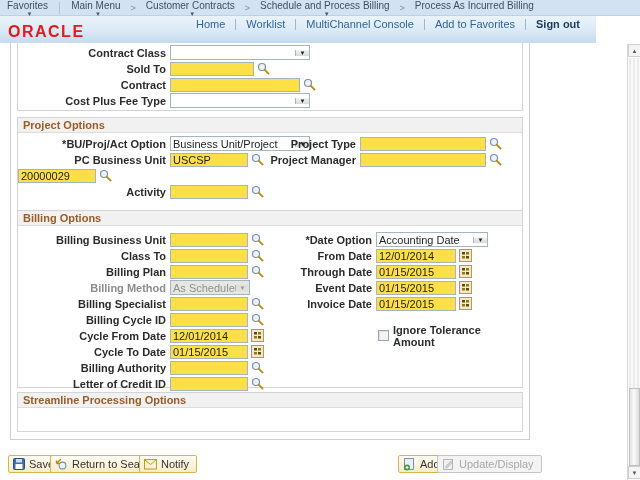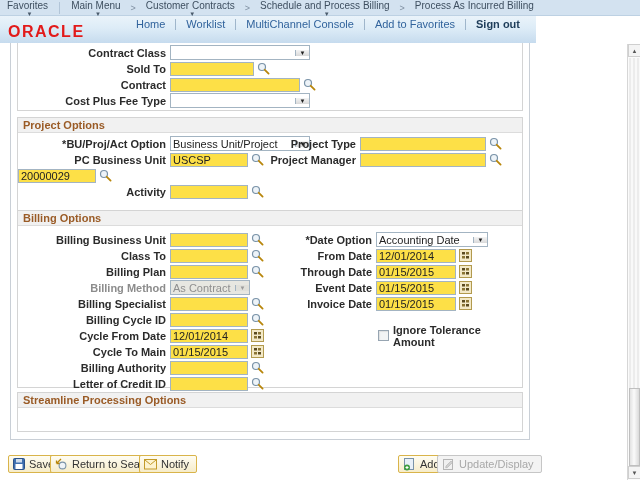--- a/index.html
+++ b/index.html
@@ -9,21 +9,21 @@
   
   .crumbbar { position:absolute; left:0; top:0; width:640px; height:16px;
     background:#d3e2f0; border-bottom:1px solid #bdd1e3; display:flex; align-items:center;
     color:#3e4f60; font-size:10px; }
   .crumb { display:flex; align-items:center; padding:0 7px; cursor:pointer; height:16px;flex-direction:column; }
   .crumb .caret { font-size:6px; margin-left:4px; color:#4a5b6c; }
   .crumb-div { width:1px; height:12px; background:#b2c5d8; margin:0 4px; }
   .crumb-sep { color:#7e8ea0; font-size:9px; margin:0 3px; }
 
   
-  .header { position:absolute; left:0; top:16px; width:536px; height:27px;
+  .header { position:absolute; left:0; top:16px; width:596px; height:27px;
     background:linear-gradient(180deg,#eaf3fa 0%,#ddecf7 45%,#c6dbee 100%); }
   .logo { position:absolute; left:8px; top:7px; color:#e21a1a; font-weight:bold;
     font-size:16px; letter-spacing:1.5px; }
   .hlinks { position:absolute; right:14px; top:2px; display:flex; align-items:center;
     font-size:11px; color:#31639c;text-align:center; }
   .hlink { padding:0 10px; cursor:pointer; }
   .hl-div { width:1px; height:11px; background:#9fb6cb; }
   .signout { font-weight:bold; color:#1d3c59; padding:0 2px 0 10px; cursor:pointer; }
 
   
@@ -296,21 +296,21 @@
               <rect x="3" y="7" width="3" height="2.5" fill="#8a7434"></rect>
               <rect x="7" y="7" width="3" height="2.5" fill="#5a4a20"></rect>
             </svg>
         </span>
       </div>
     </div>
 
     <div class="row" style="top:69px">
       <div class="lbl dis">Billing Method</div>
       <div class="sel sw80 dis">
-        <span class="sel-txt">As Contract</span>
+        <span class="sel-txt">As Schedule</span>
         <span class="sel-btn">
             <span class="arr">▼</span>
           </span>
       </div>
       <div class="rcol" style="left:264px">
         <div class="rlbl" style="width:94px">Event Date</div>
         <input class="txt w80" value="01/15/2015" style="">
         <span class="ico">
           <svg width="13" height="13" viewBox="0 0 13 13">
               <rect x="0.5" y="0.5" width="12" height="12" fill="#f3e9c8" stroke="#b29a4e"></rect>
@@ -370,21 +370,21 @@
             <rect x="7" y="7" width="3" height="2.5" fill="#5a4a20"></rect>
           </svg>
       </span>
       <div class="rcol" style="left:360px">
         <span class="cb"></span>
         <span class="cb-lbl">Ignore Tolerance Amount</span>
       </div>
     </div>
 
     <div class="row" style="top:133px">
-      <div class="lbl">Cycle To Main</div>
+      <div class="lbl">Cycle To Date</div>
       <input class="txt w78" value="01/15/2015" style="">
       <span class="ico">
         <svg width="13" height="13" viewBox="0 0 13 13">
             <rect x="0.5" y="0.5" width="12" height="12" fill="#f3e9c8" stroke="#b29a4e"></rect>
             <rect x="3" y="3" width="3" height="2.5" fill="#5a4a20"></rect>
             <rect x="7" y="3" width="3" height="2.5" fill="#8a7434"></rect>
             <rect x="3" y="7" width="3" height="2.5" fill="#8a7434"></rect>
             <rect x="7" y="7" width="3" height="2.5" fill="#5a4a20"></rect>
           </svg>
       </span>

